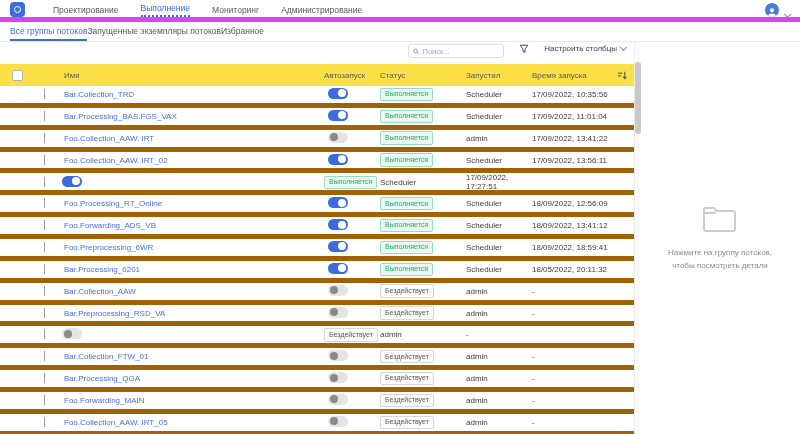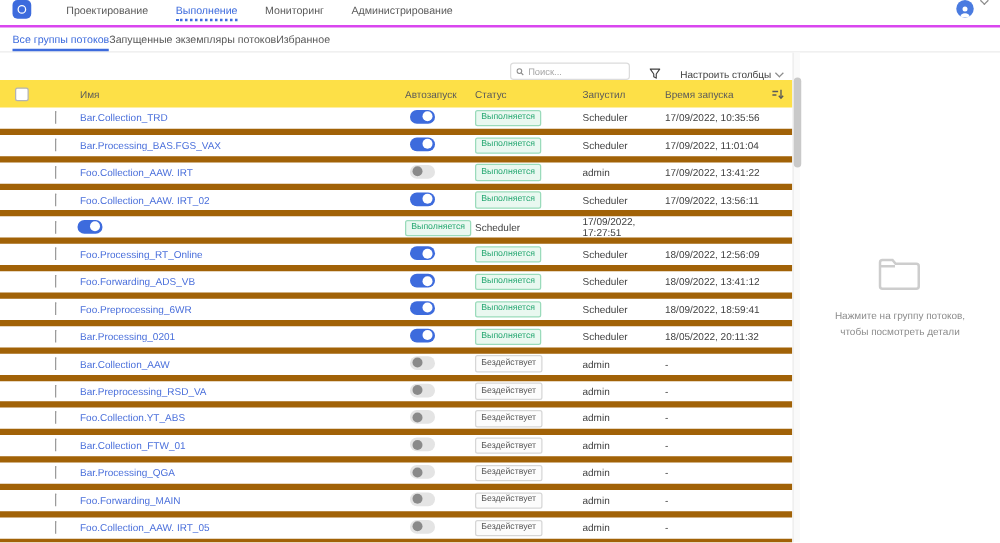--- a/index.html
+++ b/index.html
@@ -1,20 +1,20 @@
 <!DOCTYPE html>
 <html><head>
 <meta charset="utf-8">
 <style>
   * { margin:0; padding:0; box-sizing:border-box; }
   html,body { width:800px; height:434px; overflow:hidden; background:#fff;
     font-family:"Liberation Sans", sans-serif; color:#262626; }
 
   
-  .navbar { height:22px; display:flex; align-items:flex-start; border-bottom:2px solid #d946ef; padding:0 10px; }
+  .navbar { height:22px; display:flex; align-items:flex-end; border-bottom:5px solid #d946ef; padding:0 10px; }
   .logo { width:15px; height:15px; border-radius:4px; background:#3d6bdd; margin-right:28px;
           display:flex; align-items:center; justify-content:center; flex:none; }
   .logo i { display:block; width:7px; height:7px; border:1.6px solid #fff; border-radius:50%; }
   .nav-item { font-size:8.5px; color:#595959; margin-right:22px; cursor:pointer; padding:3px 0 2px; }
   .nav-item.active { color:#3d6bdd; border-bottom:2px dotted #3d6bdd; }
   .nav-spacer { flex:1; }
   .avatar { width:14px; height:14px; border-radius:50%; background:#4a7be0; display:flex; align-items:flex-end; justify-content:center; overflow:hidden; }
   .caret { width:5px; height:5px; border-right:1.2px solid #8c8c8c; border-bottom:1.2px solid #8c8c8c;
            transform:rotate(45deg); margin:-2px 0 0 6px; }
 
@@ -25,21 +25,21 @@
 
   
   .content { display:flex; height:392px; }
   .table-panel { width:634px; flex:none; display:flex; flex-direction:column; }
   .vscroll { width:6px; flex:none; background:#fafafa; border-left:1px solid #ececec; position:relative; }
   .vscroll .thumb { position:absolute; top:20px; left:0; width:6px; height:72px; background:#c9c9c9; border-radius:3px; }
   .detail-panel { flex:1; display:flex; flex-direction:column; align-items:center; justify-content:center; gap:13px; }
   .detail-msg { font-size:8px; color:#8c8c8c; text-align:center; line-height:1.6; }
 
   
-  .toolbar { height:20px; flex:none; display:flex; align-items:flex-end; justify-content:flex-end; gap:15px; padding:0 8px 0 0; margin-top:2px; }
+  .toolbar { height:20px; flex:none; display:flex; align-items:flex-start; justify-content:flex-end; gap:15px; padding:0 8px 0 0; margin-top:2px; }
   .searchbox { width:96px; height:14px; border:1px solid #dcdcdc; border-radius:3px; display:flex; align-items:center; padding:0 4px; gap:3px; }
   .searchbox input { border:none; outline:none; width:100%; font-size:7.5px; color:#595959;
     font-family:"Liberation Sans", sans-serif; background:transparent; }
   .searchbox input::placeholder { color:#a6a6a6; }
   .cfg { display:flex; align-items:center; gap:4px; font-size:8px; color:#404040; cursor:pointer; }
   .cfg .caret { margin:-2px 0 0 0; }
   .iconbtn { display:flex; align-items:center; cursor:pointer; }
 
   
   .tr { display:grid; grid-template-columns:36px 22px 1fr 56px 86px 66px 78px 24px; align-items:center; }
@@ -254,21 +254,20 @@
           <div><span class="toggle toggle--off"><span class="knob"></span></span></div>
           <div><span class="badge badge--idle">Бездействует</span></div>
           <div class="muted">admin</div>
           <div class="muted">-</div>
           <div></div>
         </div>
 
         <div class="tr row">
           <div></div>
           <div><span class="chev"></span></div>
-          <div class="cell-pad"><a class="name-link" href="#">Foo.Collection.YT_ABS</a></div>
           <div><span class="toggle toggle--off"><span class="knob"></span></span></div>
           <div><span class="badge badge--idle">Бездействует</span></div>
           <div class="muted">admin</div>
           <div class="muted">-</div>
           <div></div>
         </div>
 
         <div class="tr row">
           <div></div>
           <div><span class="chev"></span></div>

